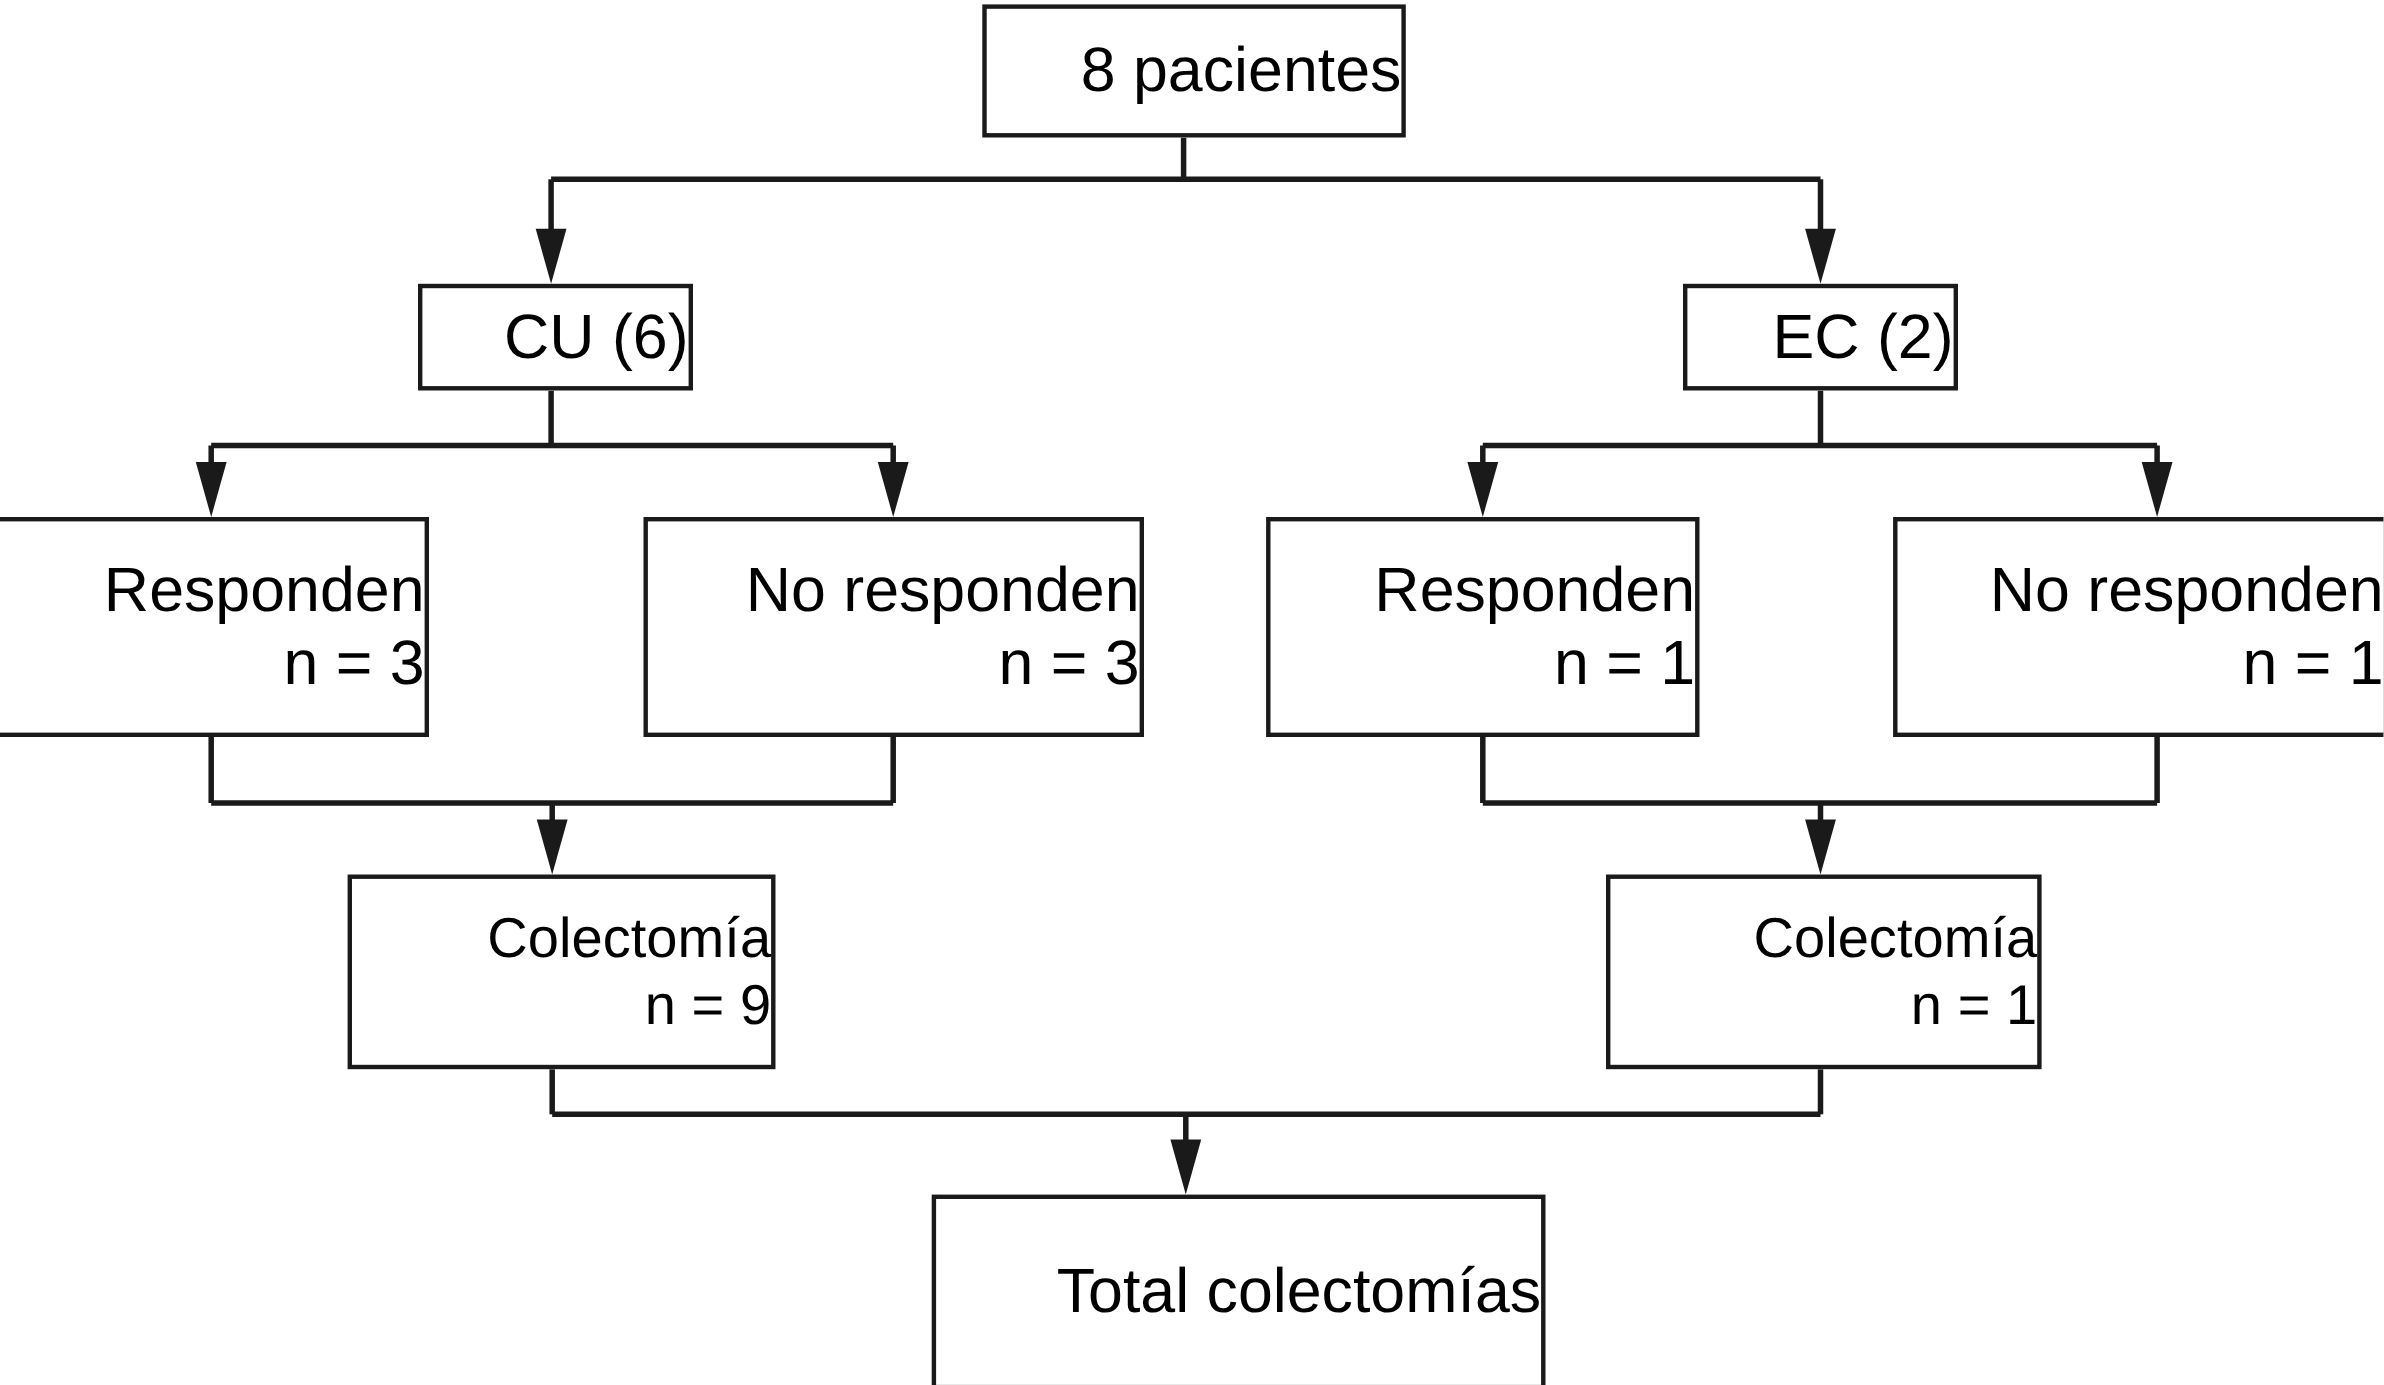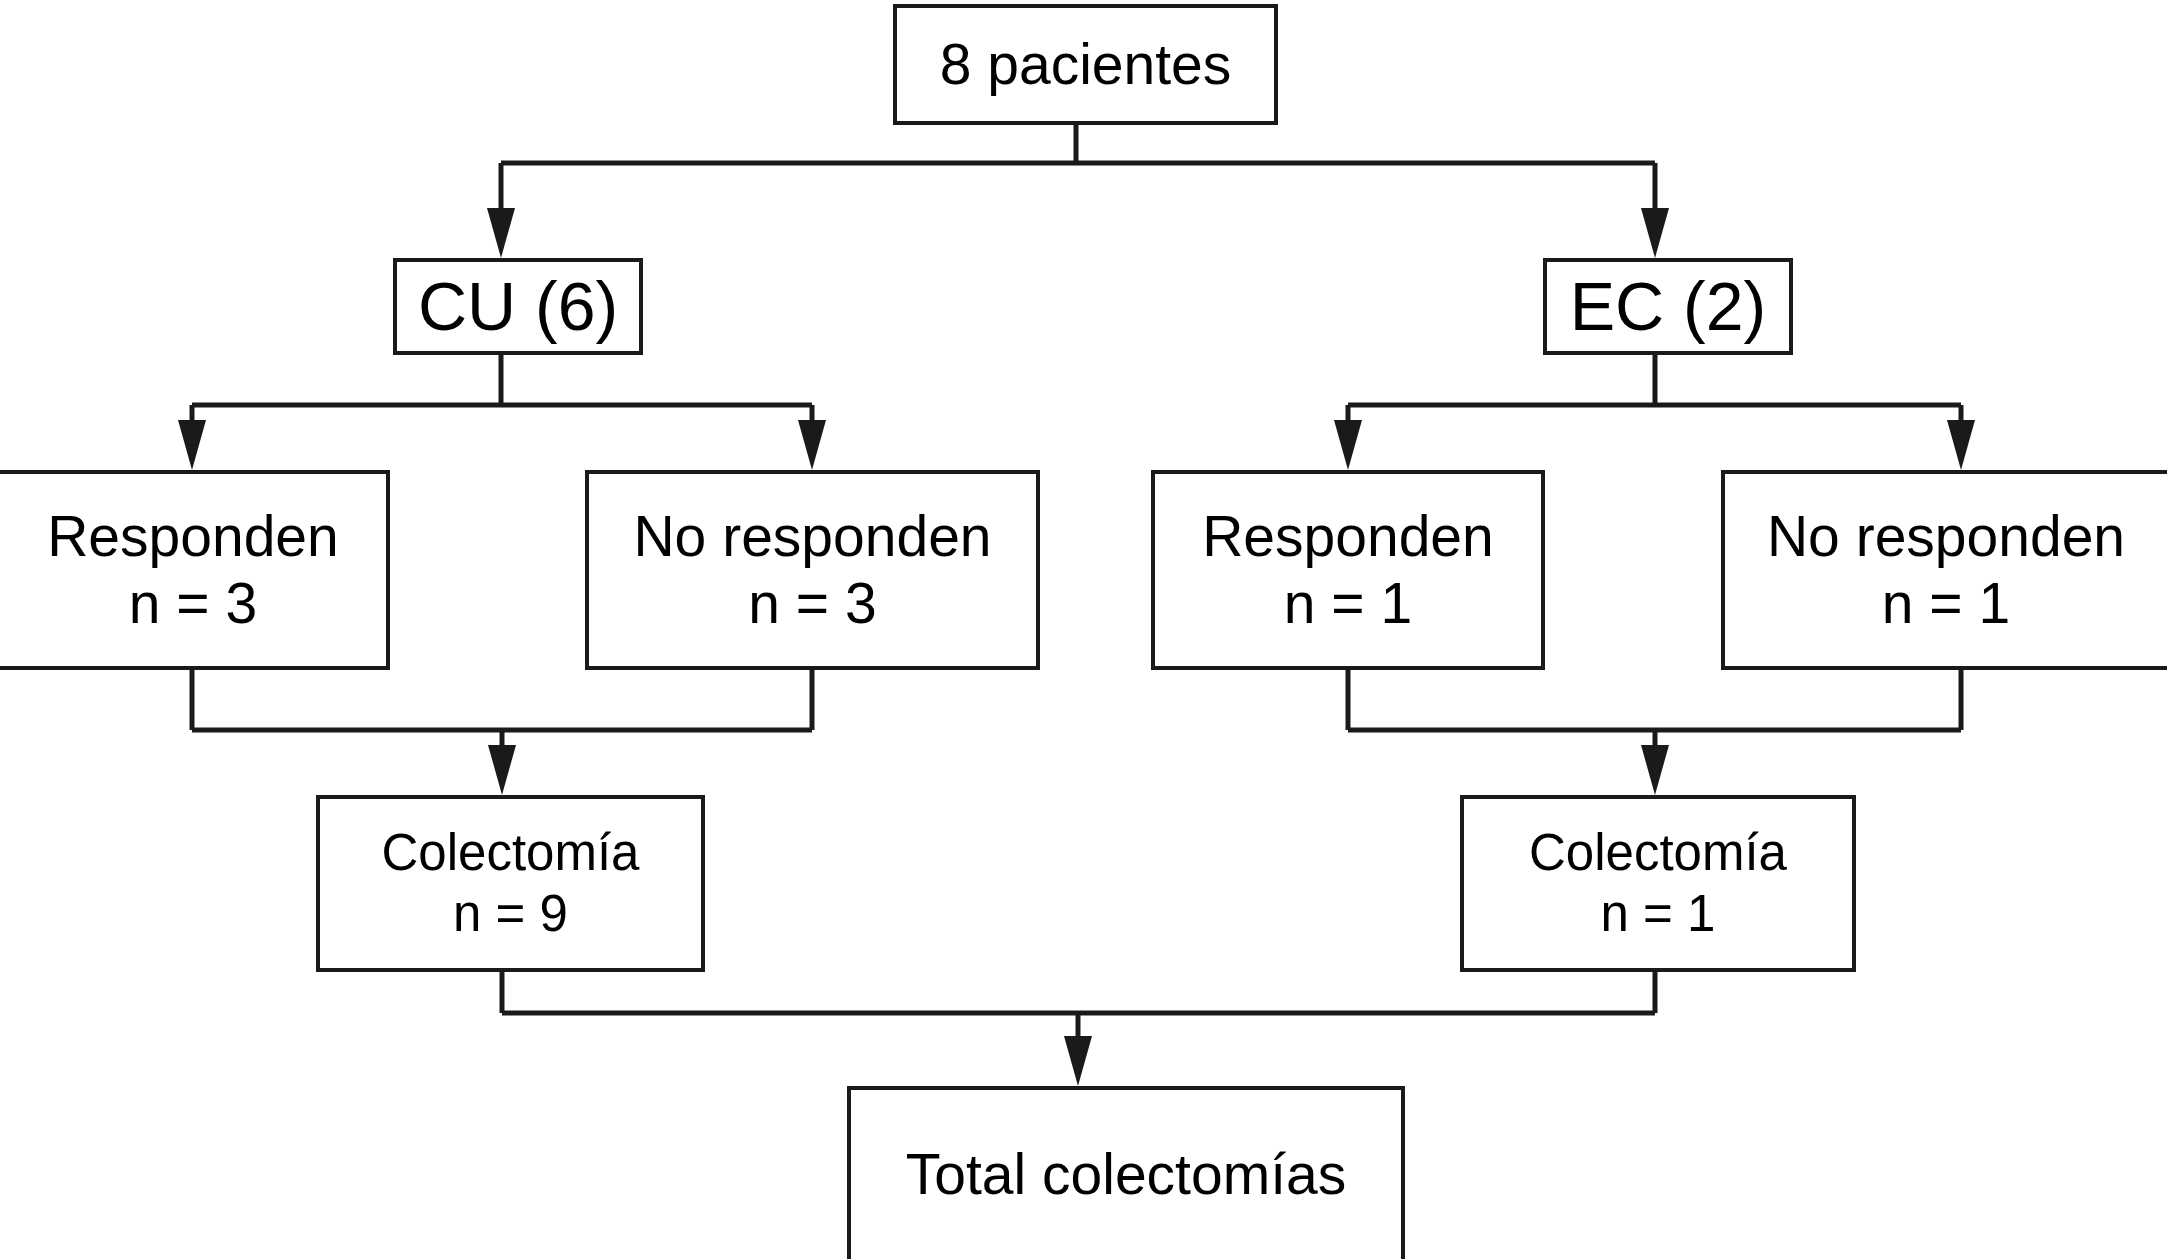--- a/index.html
+++ b/index.html
@@ -15,33 +15,33 @@
     font-family: "Liberation Sans", sans-serif;
     overflow: hidden;
   }
   .node {
     position: absolute;
     box-sizing: border-box;
     border: 4px solid #1a1a1a;
     background: #ffffff;
     display: flex;
     flex-direction: column;
-    align-items: center;
+    align-items: flex-end;
     justify-content: center;
     color: #000000;
     text-align: center;
     line-height: 1.18;
   }
   .node .line1,
   .node .line2 {
     display: block;
     white-space: nowrap;
   }
   .f-root   { font-size: 57px; }
-  .f-group  { font-size: 68px; margin-left: 13px; }
+  .f-group  { font-size: 57px; }
   .f-leaf   { font-size: 57px; }
   .f-col    { font-size: 51px; }
   .f-total  { font-size: 57px; }
 
   
   #wires {
     position: absolute;
     left: 0;
     top: 0;
     width: 2167px;

